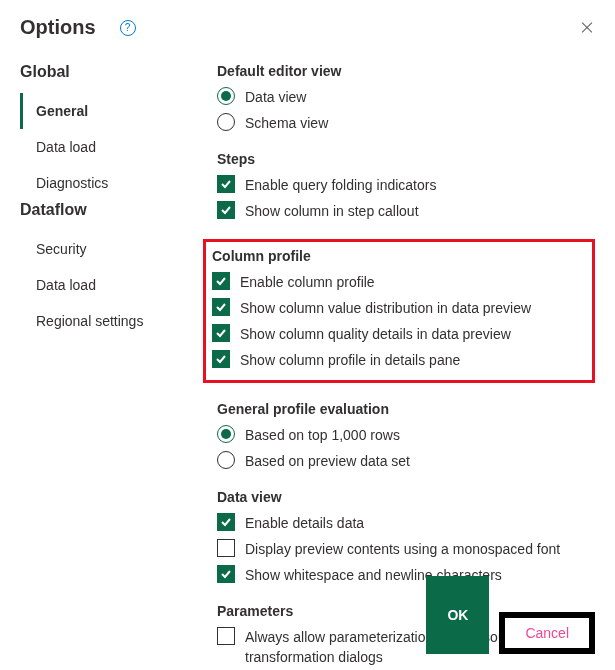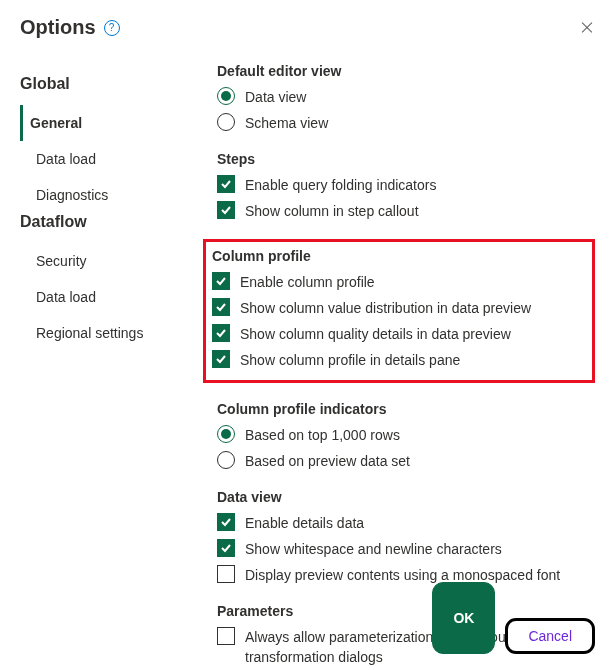--- a/index.html
+++ b/index.html
@@ -7,52 +7,52 @@
       font-family: "Segoe UI", sans-serif;
       font-size: 14px;
       color: #323130;
       background: #fff;
       width: 615px;
       height: 670px;
       padding: 16px 20px 20px 20px;
       position: relative;
     }
     .header { display: flex; justify-content: space-between; align-items: center; margin-bottom: 24px; }
-    .title-wrap { display: flex; align-items: center; gap: 8px; }
+    .title-wrap { display: flex; align-items: center; gap: 24px; }
     .title { font-size: 20px; font-weight: 600; }
     .help-icon { width: 16px; height: 16px; border: 1.4px solid #0078d4; border-radius: 50%; display: inline-flex; align-items: center; justify-content: center; font-size: 10px; color: #0078d4; }
     .close-icon { width: 16px; height: 16px; cursor: pointer; position: relative; }
     .close-icon::before, .close-icon::after { content: ""; position: absolute; width: 14px; height: 1px; background: #605e5c; top: 7px; left: 1px; }
     .close-icon::before { transform: rotate(45deg); }
     .close-icon::after { transform: rotate(-45deg); }
     .body { display: flex; gap: 24px; }
     .sidebar { width: 165px; flex-shrink: 0; }
     .side-group { font-size: 16px; font-weight: 600; color: #323130; margin-bottom: 12px; margin-top: 0; }
-    .side-group:first-child { margin-top: 12px; }
+    .side-group:first-child { margin-top: 0; }
     .side-item { font-size: 14px; padding: 10px 0 10px 16px; cursor: pointer; color: #323130; }
-    .side-item.selected { border-left: 3px solid #0b6a47; padding-left: 7px; font-weight: 600; }
+    .side-item.selected { border-left: 3px solid #0b6a47; padding-left: 13px; font-weight: 600; }
     .main { flex: 1; }
     .section { margin-bottom: 18px; margin-left: 8px; }
     .section-header { font-size: 14px; font-weight: 600; margin-bottom: 8px; }
     .option-row { display: flex; align-items: flex-start; gap: 10px; margin-bottom: 6px; }
     .radio { width: 18px; height: 18px; border: 1.5px solid #323130; border-radius: 50%; display: flex; align-items: center; justify-content: center; cursor: pointer; flex-shrink: 0; }
     .radio.checked { border-color: #0b6a47; }
     .radio-dot { width: 10px; height: 10px; background: #0b6a47; border-radius: 50%; display: none; }
     .radio.checked .radio-dot { display: block; }
     .checkbox { width: 18px; height: 18px; border: 1.5px solid #323130; display: flex; align-items: center; justify-content: center; cursor: pointer; flex-shrink: 0; }
     .checkbox.checked { background: #0b6a47; border-color: #0b6a47; }
     .check-mark { display: none; }
     .checkbox.checked .check-mark { display: block; }
     .opt-label { line-height: 20px;}
     .highlight-box { border: 3px solid #e81123; padding: 6px 6px 4px 6px; margin-left: -6px; margin-bottom: 18px; }
     .highlight-box .section-header { margin-top: 0; }
     .footer { position: absolute; bottom: 16px; right: 20px; display: flex; gap: 10px; }
-    .btn { padding: 7px 20px; font-size: 14px; cursor: pointer; border-radius: 11px; }
+    .btn { padding: 7px 20px; font-size: 14px; cursor: pointer; border-radius: 0; }
     .btn-primary { background: #0b6a47; color: #fff; border: 1px solid #0b6a47; font-weight: 600; }
-    .btn-secondary { background: #fff; color: #6d28d9; border: 3px solid #000000; margin-top: 36px; }
+    .btn-secondary { background: #fff; color: #ec4899; border: 6px solid #000000; margin-top: 36px; }
   </style>
 </head>
 <body>
 
 <div class="header">
   <div class="title-wrap">
     <div class="title">Options</div>
     <span class="help-icon">?</span>
   </div>
   <div class="close-icon"></div>
@@ -137,21 +137,21 @@
         <div class="checkbox checked">
             <svg class="check-mark" width="12" height="12" viewBox="0 0 12 12">
               <path d="M2 6 L5 9 L10 3" stroke="#fff" stroke-width="2" fill="none"></path>
             </svg>
           </div>
         <div class="opt-label">Show column profile in details pane</div>
       </div>
     </div>
 
     <div class="section">
-      <div class="section-header">Column profile indicators</div>
+      <div class="section-header">General profile evaluation</div>
       <div class="option-row">
         <div class="radio checked">
             <div class="radio-dot"></div>
           </div>
         <div class="opt-label">Based on top 1,000 rows</div>
       </div>
       <div class="option-row">
         <div class="radio"></div>
         <div class="opt-label">Based on preview data set</div>
       </div>
@@ -161,30 +161,30 @@
       <div class="section-header">Data view</div>
       <div class="option-row">
         <div class="checkbox checked">
             <svg class="check-mark" width="12" height="12" viewBox="0 0 12 12">
               <path d="M2 6 L5 9 L10 3" stroke="#fff" stroke-width="2" fill="none"></path>
             </svg>
           </div>
         <div class="opt-label">Enable details data</div>
       </div>
       <div class="option-row">
-        <div class="checkbox checked">
-            <svg class="check-mark" width="12" height="12" viewBox="0 0 12 12">
-              <path d="M2 6 L5 9 L10 3" stroke="#fff" stroke-width="2" fill="none"></path>
-            </svg>
-          </div>
-        <div class="opt-label">Show whitespace and newline characters</div>
-      </div>
-      <div class="option-row">
         <div class="checkbox"></div>
         <div class="opt-label">Display preview contents using a monospaced font</div>
+      </div>
+      <div class="option-row">
+        <div class="checkbox checked">
+            <svg class="check-mark" width="12" height="12" viewBox="0 0 12 12">
+              <path d="M2 6 L5 9 L10 3" stroke="#fff" stroke-width="2" fill="none"></path>
+            </svg>
+          </div>
+        <div class="opt-label">Show whitespace and newline characters</div>
       </div>
     </div>
 
     <div class="section">
       <div class="section-header">Parameters</div>
       <div class="option-row">
         <div class="checkbox"></div>
         <div class="opt-label">Always allow parameterization in data source and transformation dialogs</div>
       </div>
     </div>

